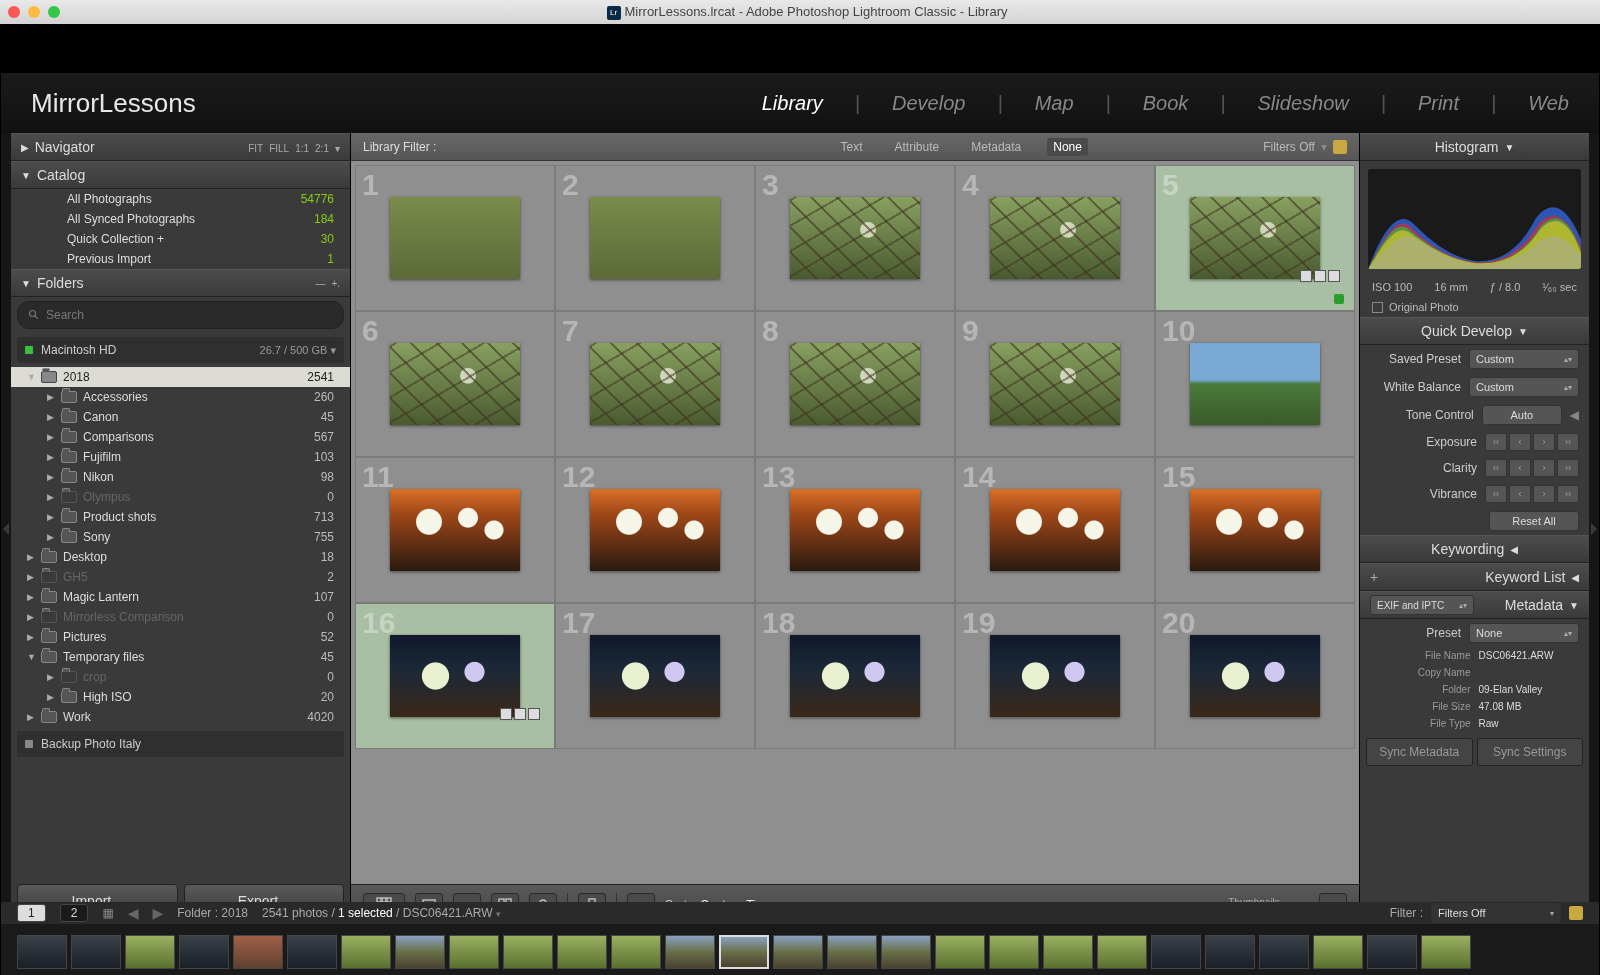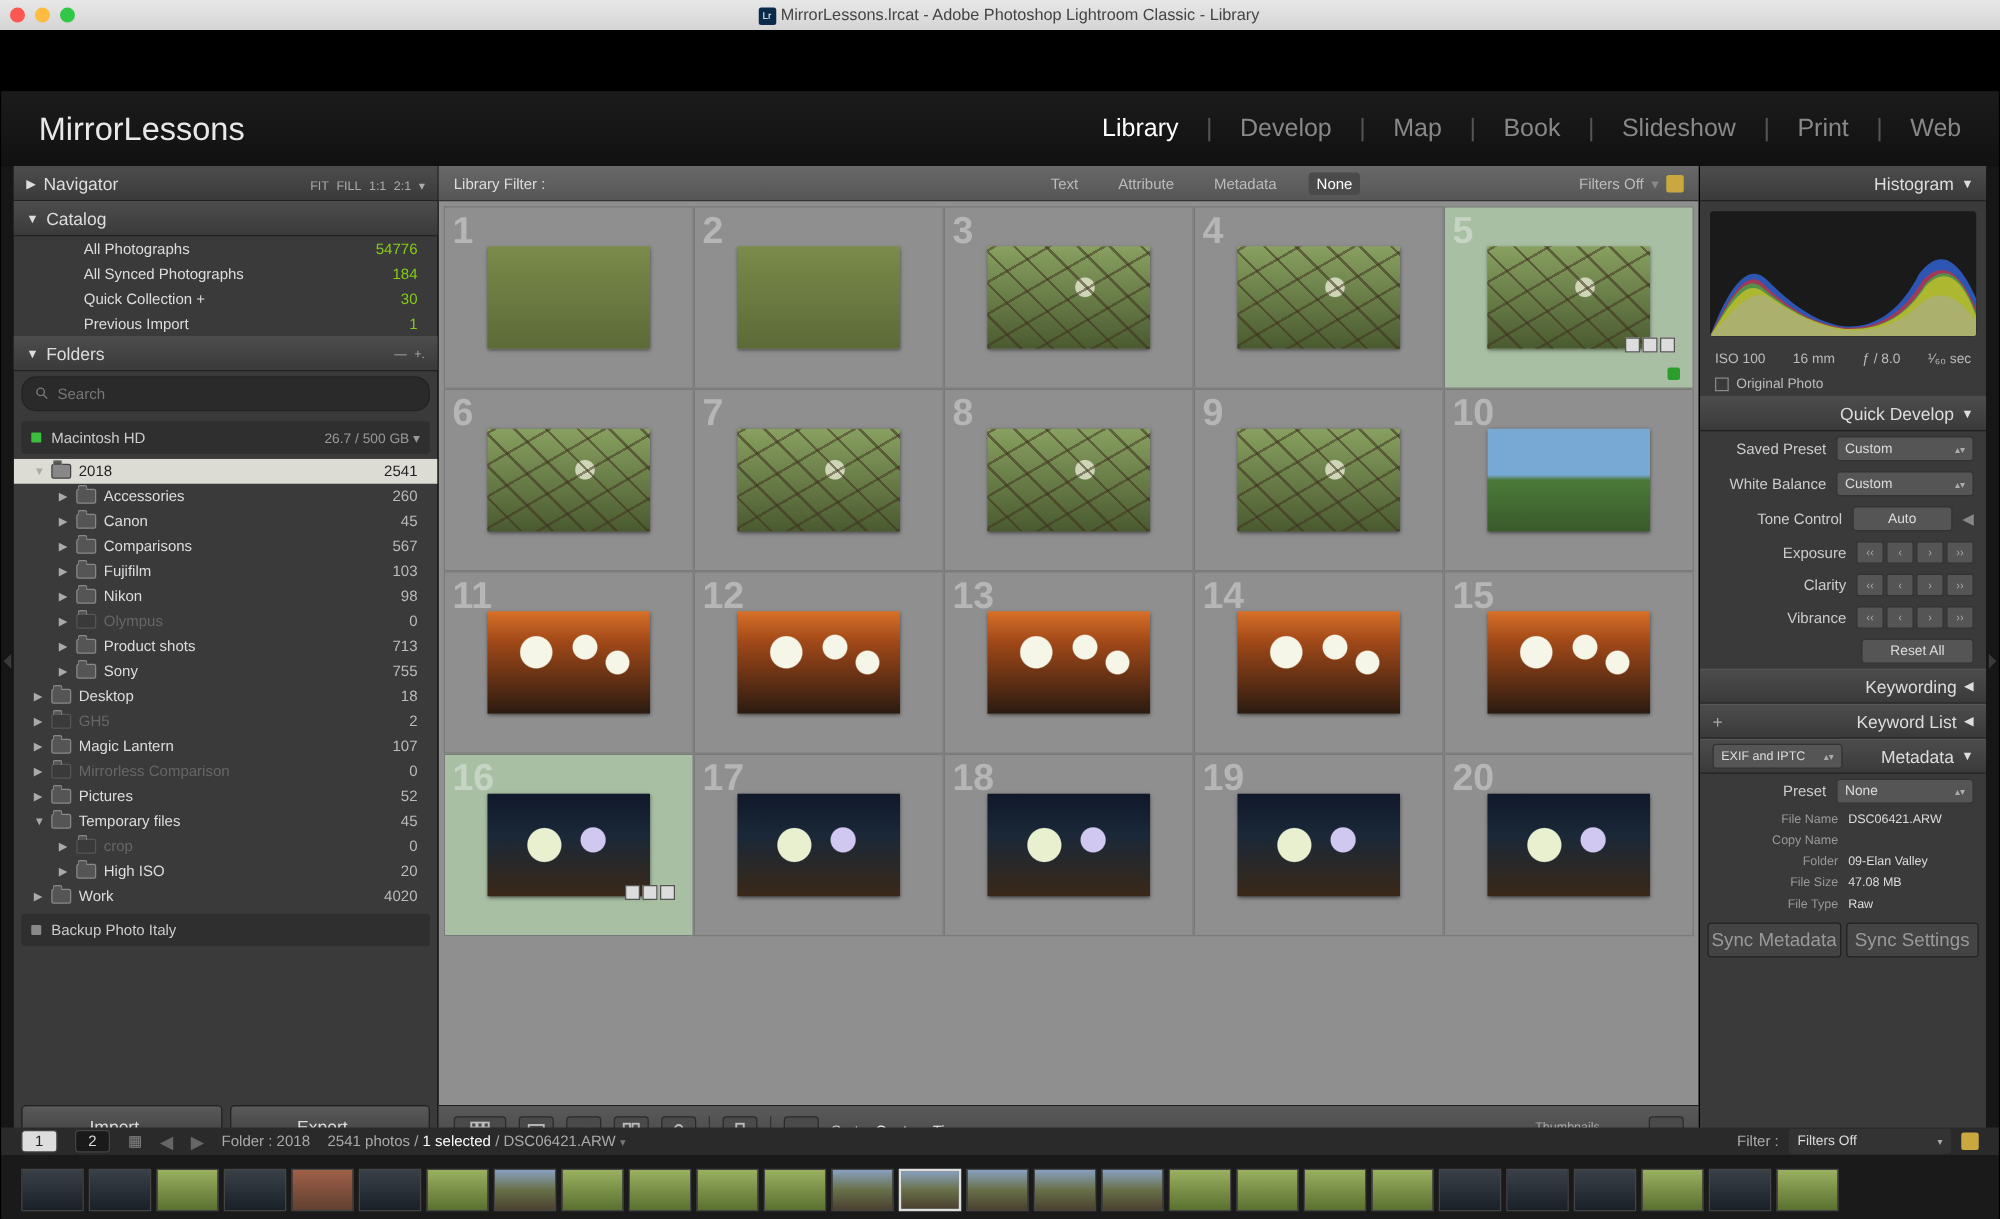--- a/index.html
+++ b/index.html
@@ -12,42 +12,42 @@
 .tr-r{background:#fc5753;} .tr-y{background:#fdbc40;} .tr-g{background:#33c748;}
 .titlebar .title { position:absolute; left:14px; right:0; text-align:center; color:#444; font-size:13px; }
 .lr-badge{display:inline-block;width:14px;height:14px;background:#0a2a4a;border-radius:2px;color:#fff;font-size:8px;line-height:14px;text-align:center;vertical-align:middle;margin-right:4px;}
 
 
 .app { position:absolute; top:24px; left:0; right:0; bottom:0; background:#111; border:1px solid #000;margin-top:48px; }
 
 
 .header { height:60px; display:flex; align-items:center; justify-content:space-between; padding:0 30px; background:linear-gradient(#1b1b1b,#111); }
 .brand { font-family:"Myriad Pro","Segoe UI",sans-serif; font-size:26px; color:#e8e8e8; font-weight:300; }
-.modules { display:flex; gap:22px; font-size:20px; color:#888; align-items:flex-start; }
+.modules { display:flex; gap:32px; font-size:20px; color:#888; align-items:flex-start;font-style:italic; }
 .modules span { cursor:pointer; }
 .modules .sep { color:#555; }
 .modules .active { color:#fff; font-weight:500; }
 
 
 .main { display:flex; height:calc(100% - 60px - 50px); }
 
 
 .panel { background:#3a3a3a; display:flex; flex-direction:column; }
 .panel.left { width:340px; border-right:1px solid #000;}
 .panel.right { width:230px; border-left:1px solid #000;}
 .sidegrip{ width:10px; background:#161616; display:flex; align-items:center; justify-content:center;}
 .sidegrip .tri{ width:0;height:0;border-top:6px solid transparent;border-bottom:6px solid transparent;}
 .sidegrip.left .tri{border-right:6px solid #3a3a3a;}
 .sidegrip.right .tri{border-left:6px solid #3a3a3a;}
 
 .sectionhead { background:linear-gradient(#4c4c4c,#3a3a3a); height:28px; display:flex; align-items:center; padding:0 10px; color:#ddd; font-size:14px; border-top:1px solid #555; border-bottom:1px solid #222; }
 .sectionhead .disc { margin-right:6px; font-size:10px; }
 .sectionhead .spacer{flex:1;}
 .sectionhead .opt{ color:#aaa; font-size:10px; margin-left:6px;}
-.sectionhead.right { justify-content:flex-end; }
+.sectionhead.right { justify-content:center; }
 .sectionhead.right .disc{ margin-left:6px; margin-right:0;}
 .hdr-title{white-space:nowrap;}
 
 .rowitem { display:flex; align-items:center; height:20px; padding:0 16px 0 52px; color:#ddd; font-size:12px; position:relative;}
 .rowitem .count { margin-left:auto; color:#bbb; }
 .rowitem .disc{ position:absolute; left:16px; font-size:9px; color:#aaa; }
 .rowitem .foldericon{ position:absolute; left:30px; width:16px;height:12px;border:1px solid #888;border-radius:2px;background:#555;}
 .rowitem .foldericon::before{content:"";position:absolute;top:-4px;left:0;width:6px;height:3px;background:#555;border:1px solid #888;border-bottom:none;border-radius:2px 2px 0 0;}
 .rowitem.ind1{padding-left:72px;} .rowitem.ind1 .disc{left:36px;} .rowitem.ind1 .foldericon{left:50px;}
 .rowitem.dim{color:#666;} .rowitem.dim .foldericon{border-color:#555;background:#3a3a3a;}
@@ -112,21 +112,21 @@
 .qdsel{width:110px;height:20px;background:#555;border:1px solid #333;border-radius:3px;display:flex;align-items:center;padding:0 6px;color:#ddd;font-size:11px;}
 .qdsel .dd{margin-left:auto;font-size:8px;color:#aaa;}
 .qdbtns{display:flex;gap:2px;}
 .qdbtns span{width:22px;height:18px;background:#555;border:1px solid #333;border-radius:2px;display:flex;align-items:center;justify-content:center;font-size:9px;color:#aaa;}
 
 .mdrow{display:flex;padding:3px 10px;font-size:10px;}
 .mdrow label{flex:1;text-align:right;color:#999;padding-right:8px;}
 .mdrow span{flex:1;color:#ddd;}
 
 .syncrow{display:flex;gap:4px;padding:6px;}
-.syncbtn{flex:1;height:28px;background:#444;border:1px solid #222;border-radius:3px;display:flex;align-items:center;justify-content:center;color:#999;font-size:15px;}
+.syncbtn{flex:1;height:28px;background:#444;border:1px solid #222;border-radius:3px;display:flex;align-items:center;justify-content:center;color:#999;font-size:12px;}
 
 
 .bottom{position:absolute;bottom:0;left:0;right:0;height:50px;}
 .statusbar{height:22px;background:#2a2a2a;display:flex;align-items:center;padding:0 16px;color:#aaa;font-size:12px;gap:14px;}
 .statusbar .pill{padding:1px 10px;background:#1a1a1a;border:1px solid #444;border-radius:3px;color:#ddd;}
 .statusbar .pill.active{background:#ddd;color:#222;}
 .statusbar .arrow{color:#666;font-size:14px;}
 .statusbar .right{margin-left:auto;display:flex;align-items:center;gap:8px;}
 .filmstrip{height:56px;background:#1a1a1a;display:flex;align-items:center;padding:4px 16px;gap:4px;overflow:hidden;}
 .fthumb{width:50px;height:34px;border:1px solid #444;}

